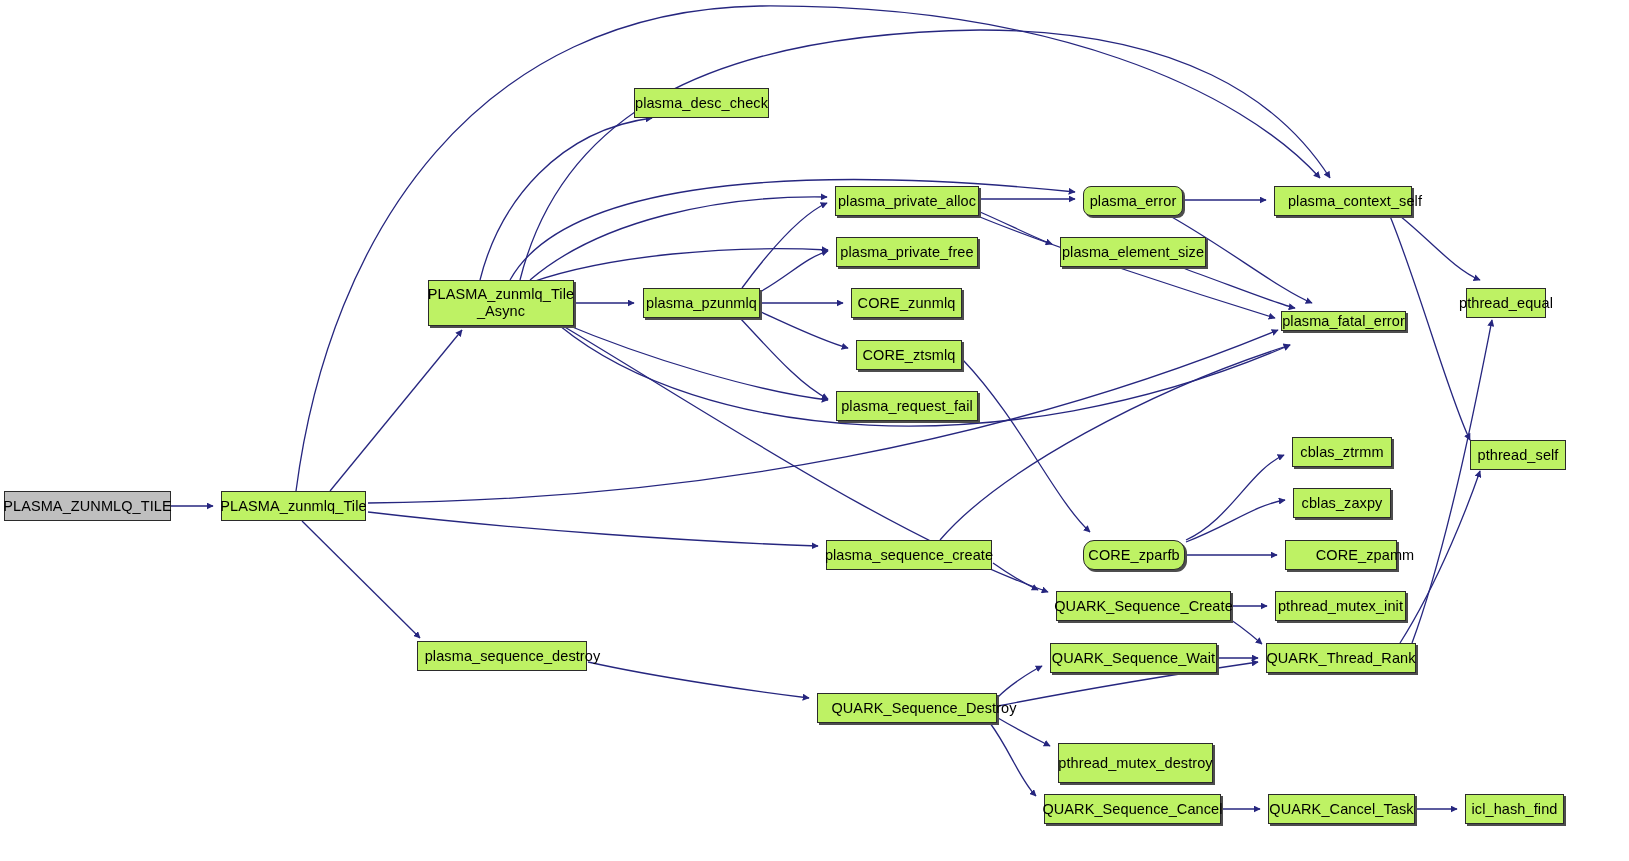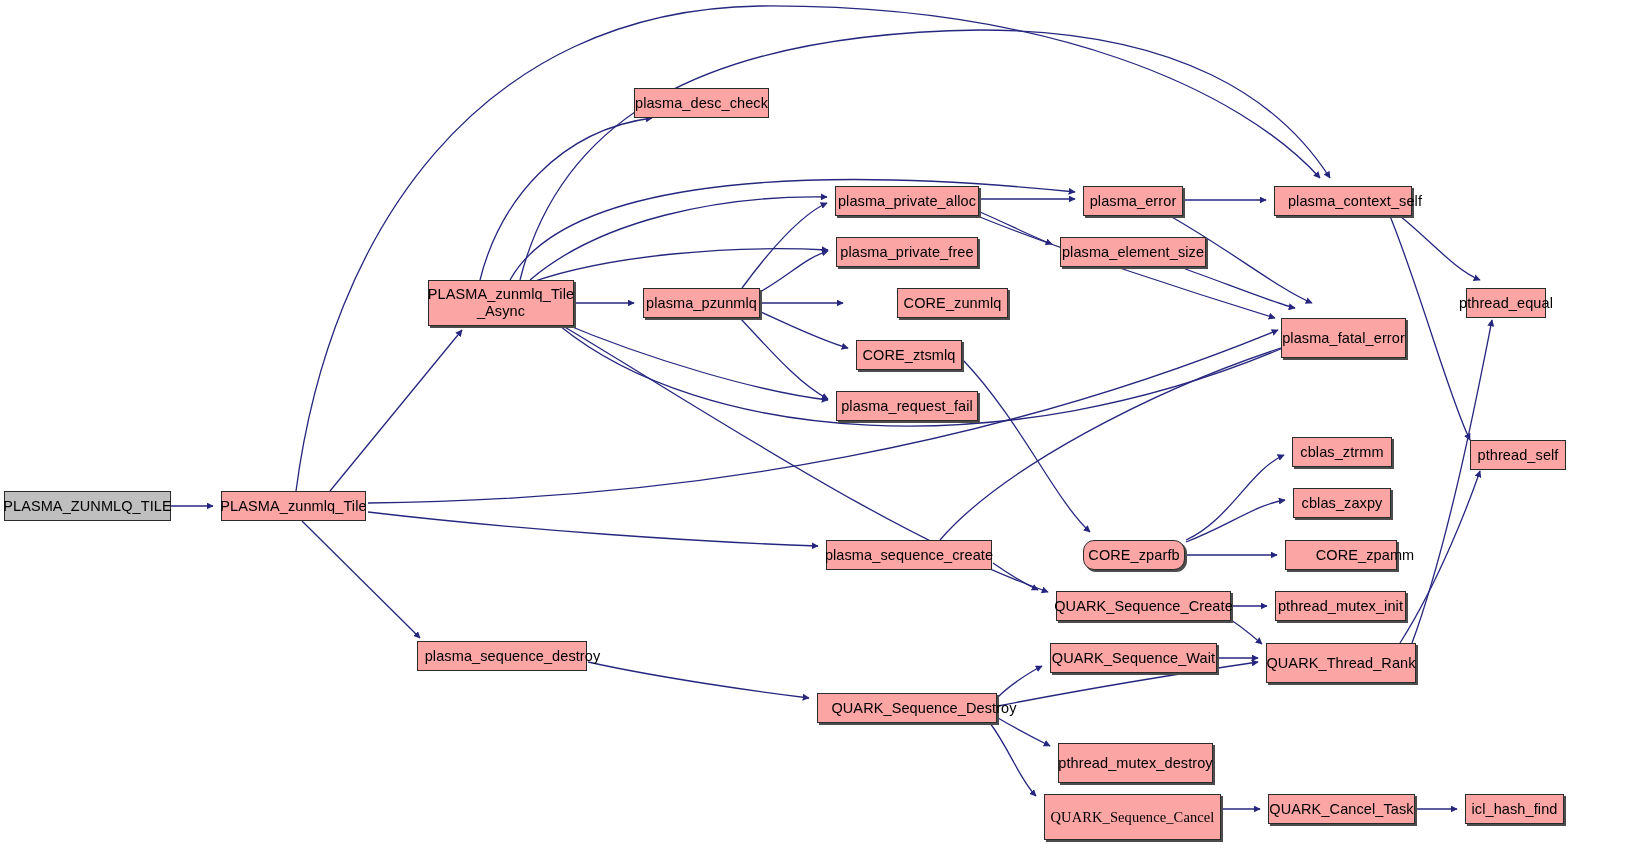--- a/index.html
+++ b/index.html
@@ -20,21 +20,21 @@
     left: 0;
     top: 0;
     width: 1629px;
     height: 861px;
     pointer-events: none;
   }
   .node {
     position: absolute;
     box-sizing: border-box;
     border: 1px solid #2b2b2b;
-    background: #fca5a5;
+    background: #bef264;
     color: #000000;
     font-size: 14.5px;
     line-height: 1.15;
     display: flex;
     align-items: center;
     justify-content: center;
     text-align: center;
     white-space: pre;
     letter-spacing: 0.1px;
     z-index: 2;
@@ -105,38 +105,38 @@
     </svg>
   <div id="node-layer">
       <div class="node root" style="left: 4px; top: 491px; width: 167px; height: 30px;">PLASMA_ZUNMLQ_TILE</div>
       <div class="node" style="left: 221px; top: 491px; width: 145px; height: 30px;">PLASMA_zunmlq_Tile</div>
       <div class="node shadow" style="left: 428px; top: 280px; width: 146px; height: 46px;">PLASMA_zunmlq_Tile
 _Async</div>
       <div class="node" style="left: 634px; top: 88px; width: 135px; height: 30px;">plasma_desc_check</div>
       <div class="node shadow" style="left: 643px; top: 288px; width: 117px; height: 30px;">plasma_pzunmlq</div>
       <div class="node shadow" style="left: 835px; top: 186px; width: 144px; height: 30px;">plasma_private_alloc</div>
       <div class="node shadow" style="left: 836px; top: 237px; width: 142px; height: 30px;">plasma_private_free</div>
-      <div class="node shadow" style="left: 851px; top: 288px; width: 111px; height: 30px; margin-left: 46px;">CORE_zunmlq</div>
+      <div class="node shadow" style="left: 851px; top: 288px; width: 111px; height: 30px;">CORE_zunmlq</div>
       <div class="node shadow" style="left: 856px; top: 340px; width: 106px; height: 30px;">CORE_ztsmlq</div>
       <div class="node shadow" style="left: 836px; top: 391px; width: 142px; height: 30px;">plasma_request_fail</div>
-      <div class="node shadow" style="left: 1083px; top: 186px; width: 100px; height: 30px;">plasma_error</div>
+      <div class="node shadow" style="left: 1083px; top: 186px; width: 100px; height: 30px; border-radius: 8px;">plasma_error</div>
       <div class="node shadow" style="left: 1060px; top: 237px; width: 146px; height: 30px;">plasma_element_size</div>
-      <div class="node shadow" style="left: 1281px; top: 318px; width: 125px; height: 40px;">plasma_fatal_error</div>
+      <div class="node shadow" style="left: 1281px; top: 311px; width: 125px; height: 20px;">plasma_fatal_error</div>
       <div class="node shadow" style="left: 1274px; top: 186px; width: 138px; height: 30px; padding-left: 24px;">plasma_context_self</div>
       <div class="node" style="left: 1466px; top: 288px; width: 80px; height: 30px;">pthread_equal</div>
       <div class="node" style="left: 1470px; top: 440px; width: 96px; height: 30px;">pthread_self</div>
       <div class="node shadow" style="left: 1292px; top: 437px; width: 100px; height: 30px;">cblas_ztrmm</div>
       <div class="node shadow" style="left: 1293px; top: 488px; width: 98px; height: 30px;">cblas_zaxpy</div>
       <div class="node shadow" style="left: 1083px; top: 540px; width: 102px; height: 30px; border-radius: 11px;">CORE_zparfb</div>
       <div class="node shadow" style="left: 1285px; top: 540px; width: 112px; height: 30px; padding-left: 48px;">CORE_zpamm</div>
       <div class="node" style="left: 826px; top: 540px; width: 166px; height: 30px;">plasma_sequence_create</div>
       <div class="node" style="left: 417px; top: 641px; width: 170px; height: 30px; padding-left: 21px;">plasma_sequence_destroy</div>
       <div class="node shadow" style="left: 1046px; top: 591px; width: 175px; height: 30px; margin-left: 10px;">QUARK_Sequence_Create</div>
       <div class="node shadow" style="left: 1275px; top: 591px; width: 131px; height: 30px;">pthread_mutex_init</div>
       <div class="node shadow" style="left: 1050px; top: 643px; width: 167px; height: 30px;">QUARK_Sequence_Wait</div>
-      <div class="node shadow" style="left: 1266px; top: 643px; width: 150px; height: 40px; text-align: center;">QUARK_Thread_Rank</div>
+      <div class="node shadow" style="left: 1266px; top: 643px; width: 150px; height: 30px; text-align: center;">QUARK_Thread_Rank</div>
       <div class="node shadow" style="left: 817px; top: 693px; width: 180px; height: 30px; padding-left: 34px;">QUARK_Sequence_Destroy</div>
       <div class="node shadow" style="left: 1058px; top: 743px; width: 155px; height: 40px;">pthread_mutex_destroy</div>
-      <div class="node shadow" style="left: 1044px; top: 794px; width: 177px; height: 46px; font-family: Liberation Serif, serif;">QUARK_Sequence_Cancel</div>
+      <div class="node shadow" style="left: 1044px; top: 794px; width: 177px; height: 30px;">QUARK_Sequence_Cancel</div>
       <div class="node shadow" style="left: 1268px; top: 794px; width: 147px; height: 30px;">QUARK_Cancel_Task</div>
       <div class="node shadow" style="left: 1465px; top: 794px; width: 99px; height: 30px;">icl_hash_find</div>
     </div>
 </div>
 
 </body></html>

